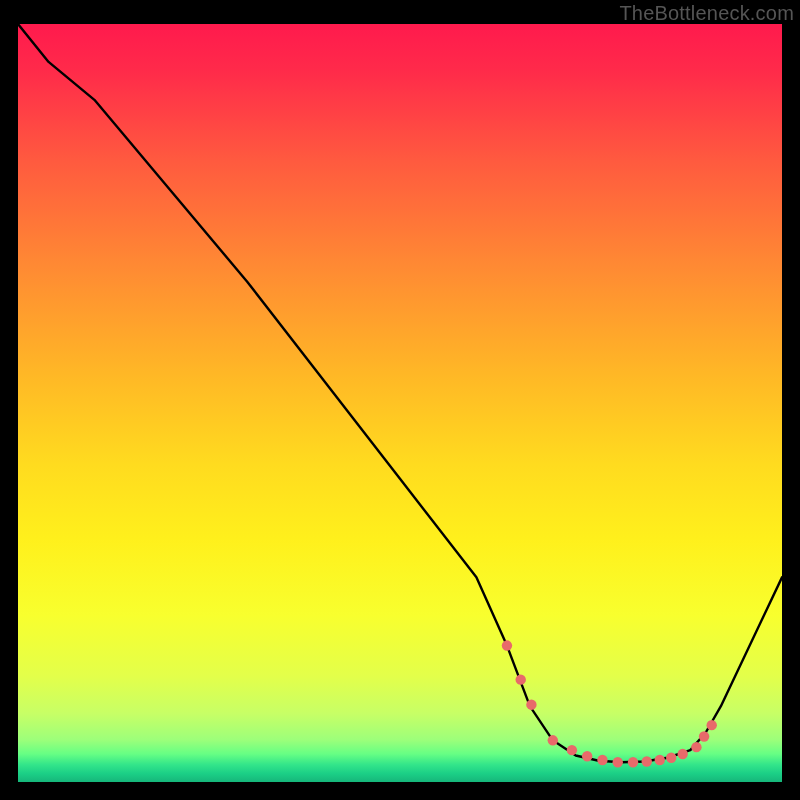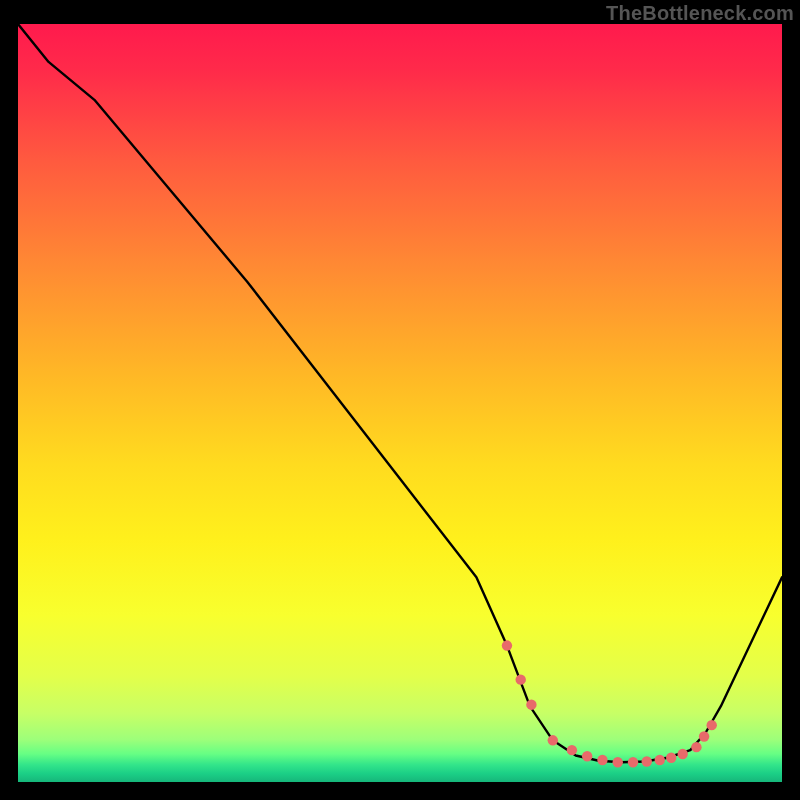--- a/index.html
+++ b/index.html
@@ -16,21 +16,21 @@
     width: 800px;
     height: 800px;
     background: #000;
   }
   .watermark {
     position: absolute;
     top: 2px;
     right: 6px;
     color: #555;
     font-size: 20px;
-    font-weight: 700;
+    font-weight: 400;
     letter-spacing: 0.2px;
     user-select: none;
   }
   .plot-area {
     position: absolute;
     left: 18px;
     top: 24px;
     width: 764px;   
     height: 758px;  
     overflow: hidden;

